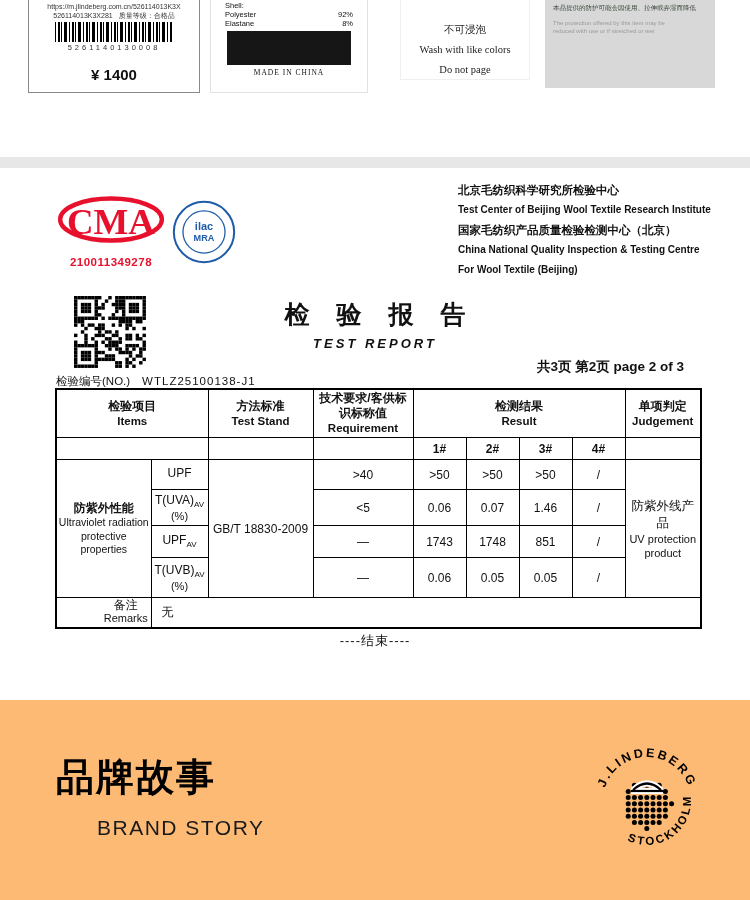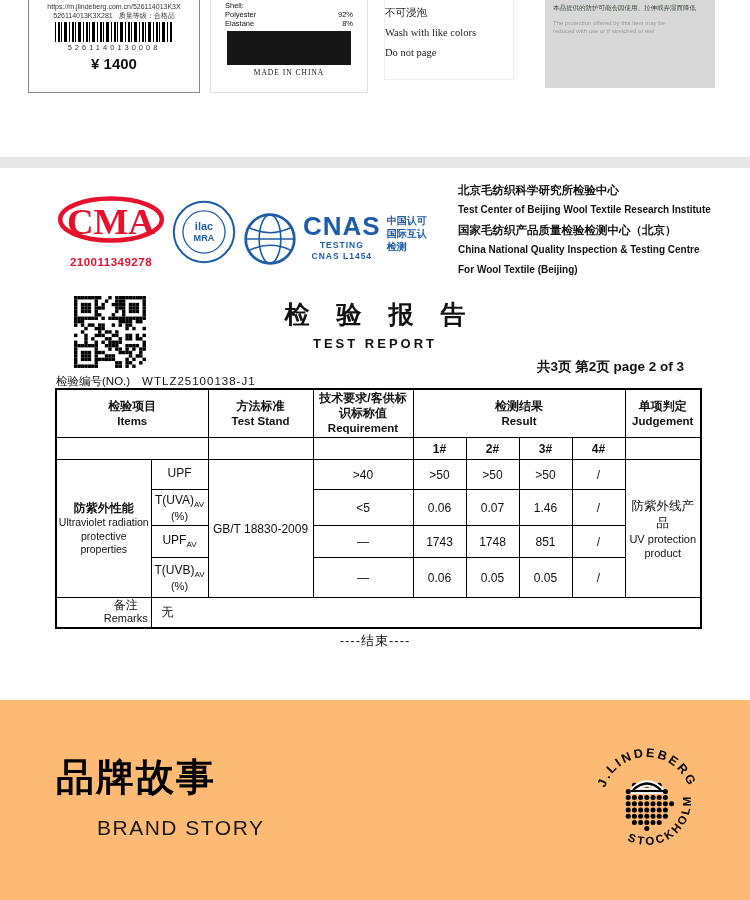--- a/index.html
+++ b/index.html
@@ -7,29 +7,29 @@
     font-family:"Liberation Sans","DejaVu Sans",sans-serif;color:#111;}
 
   
   .labels-strip{position:relative;height:157px;background:#fff;overflow:hidden;}
   .card{position:absolute;top:0;background:#fff;}
   .card-price{left:28px;width:172px;height:93px;border:1px solid #8a8a8a;border-top:none;padding-top:2px;text-align:center;}
   .tiny{font-size:7px;color:#333;line-height:9px;white-space:nowrap;}
   .row2 span{margin:0 3px;}
   .barcode{height:20px;margin:2px 26px 1px;background:repeating-linear-gradient(90deg,#000 0 1px,#fff 1px 3px,#000 3px 5px,#fff 5px 6px,#000 6px 7px,#fff 7px 9px,#000 9px 12px,#fff 12px 14px);}
   .digits{letter-spacing:3px;font-size:7.5px;}
-  .price{font-size:15px;font-weight:700;margin-top:3px;}
+  .price{font-size:15px;font-weight:700;margin-top:14px;}
 
   .card-comp{left:210px;width:158px;height:93px;border:1px solid #e2e2e2;border-top:none;padding:1px 14px 0;}
   .comp-title{font-size:7.5px;line-height:9px;}
   .comp-row{display:flex;justify-content:space-between;font-size:7.5px;line-height:9px;}
   .label-photo{height:34px;margin:3px 2px;background:#161616;}
   .made-in{text-align:center;font-size:7.5px;letter-spacing:1px;font-family:"Liberation Serif","DejaVu Serif",serif;}
 
-  .card-care{left:384px;width:130px;height:80px;border:1px solid #efefef;border-top:none;text-align:left;padding-top:3px;
+  .card-care{left:400px;width:130px;height:80px;border:1px solid #efefef;border-top:none;text-align:center;padding-top:20px;
     font-family:"Liberation Serif","DejaVu Serif",serif;}
   .care-line{font-size:10.5px;line-height:20px;color:#222;}
 
   .card-warn{left:545px;width:170px;height:88px;background:#d8d8d8;padding:3px 8px;}
   .warn-cn{font-size:6.5px;color:#3c4a3c;line-height:9px;margin-bottom:7px;}
   .warn-en{font-size:6px;color:#9a9a9a;line-height:8px;}
 
   .gray-divider{height:11px;background:#e7e7e7;}
 
   
@@ -47,21 +47,21 @@
   .cnas-col{padding-top:2px;}
   .cnas-col div{font-size:10px;color:#1f5ca8;font-weight:700;line-height:13px;}
 
   .inst{position:absolute;left:458px;top:12px;width:288px;}
   .inst .cn{font-size:11.5px;font-weight:700;line-height:20px;}
   .inst .en{font-size:10px;font-weight:700;line-height:20px;}
 
   .qr{position:absolute;left:74px;top:128px;}
 
   .title-cn{position:absolute;left:0;right:0;top:130px;text-align:center;font-size:25px;font-weight:700;letter-spacing:10px;text-indent:10px;}
-  .title-en{position:absolute;left:0;right:0;top:168px;text-align:center;font-size:13px;font-weight:700;letter-spacing:3px;}
+  .title-en{position:absolute;left:0;right:0;top:168px;text-align:center;font-size:13px;font-weight:700;letter-spacing:3px;font-style:italic;}
 
   .page-info{position:absolute;right:66px;top:190px;font-size:13.5px;font-weight:700;}
   .no-line{position:absolute;left:56px;top:206px;font-size:11.5px;}
   .no-line .val{margin-left:8px;letter-spacing:1px;border-bottom:1px solid #000;padding:0 4px 1px;}
 
   table.rpt{position:absolute;left:55px;top:220px;width:645px;border-collapse:collapse;table-layout:fixed;border:2px solid #000;}
   table.rpt td{border:1px solid #000;text-align:center;vertical-align:middle;font-size:12px;padding:1px;}
   tr.hr1{height:48px;} tr.hr2{height:22px;}
   tr.dr1{height:30px;} tr.dr2{height:36px;} tr.dr3{height:32px;} tr.dr4{height:40px;padding-left:19px;}
   tr.rrow{height:30px;}
@@ -144,39 +144,20 @@
 
   <div class="ilac-wrap">
     <svg width="64" height="64" viewBox="0 0 70 70">
       <circle cx="35" cy="35" r="33" fill="none" stroke="#1f5ca8" stroke-width="2.2"></circle>
       <circle cx="35" cy="35" r="23" fill="none" stroke="#1f5ca8" stroke-width="1.4"></circle>
       <text x="35" y="33" font-size="12" font-weight="bold" fill="#1f5ca8" text-anchor="middle">ilac</text>
       <text x="35" y="45" font-size="10" font-weight="bold" fill="#1f5ca8" text-anchor="middle">MRA</text>
     </svg>
   </div>
 
-  <div class="cnas-wrap">
-    <svg width="54" height="54" viewBox="0 0 60 60">
-      <circle cx="30" cy="30" r="27" fill="none" stroke="#1f5ca8" stroke-width="3"></circle>
-      <ellipse cx="30" cy="30" rx="12" ry="27" fill="none" stroke="#1f5ca8" stroke-width="1.8"></ellipse>
-      <line x1="3" y1="30" x2="57" y2="30" stroke="#1f5ca8" stroke-width="1.8"></line>
-      <path d="M6,17 Q30,29 54,17" fill="none" stroke="#1f5ca8" stroke-width="1.8"></path>
-      <path d="M6,43 Q30,31 54,43" fill="none" stroke="#1f5ca8" stroke-width="1.8"></path>
-    </svg>
-    <div class="cnas-mid">
-      <div class="cnas-word">CNAS</div>
-      <div class="cnas-small">TESTING</div>
-      <div class="cnas-small">CNAS L1454</div>
-    </div>
-    <div class="cnas-col">
-      <div>中国认可</div>
-      <div>国际互认</div>
-      <div>检测</div>
-    </div>
-  </div>
 
   <div class="inst">
     <div class="cn">北京毛纺织科学研究所检验中心</div>
     <div class="en">Test Center of Beijing Wool Textile Research Institute</div>
     <div class="cn">国家毛纺织产品质量检验检测中心（北京）</div>
     <div class="en">China National Quality Inspection &amp; Testing Centre</div>
     <div class="en">For Wool Textile (Beijing)</div>
   </div>
 
   <div class="qr">

